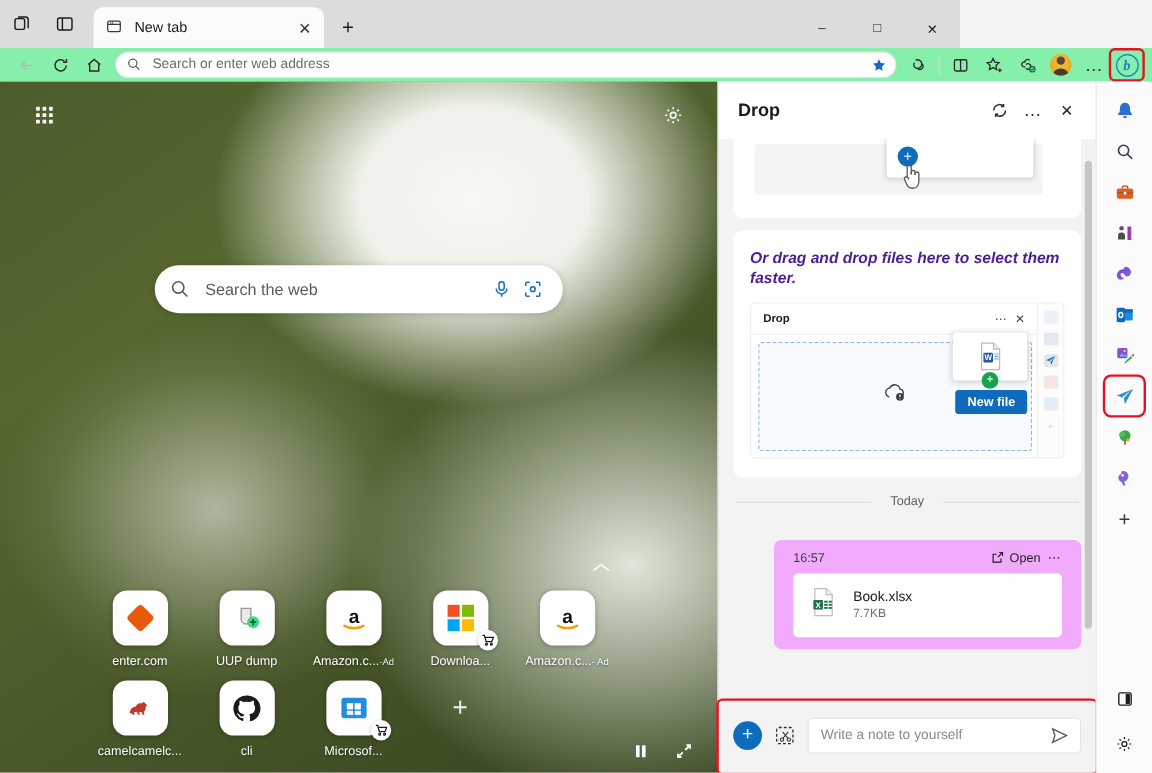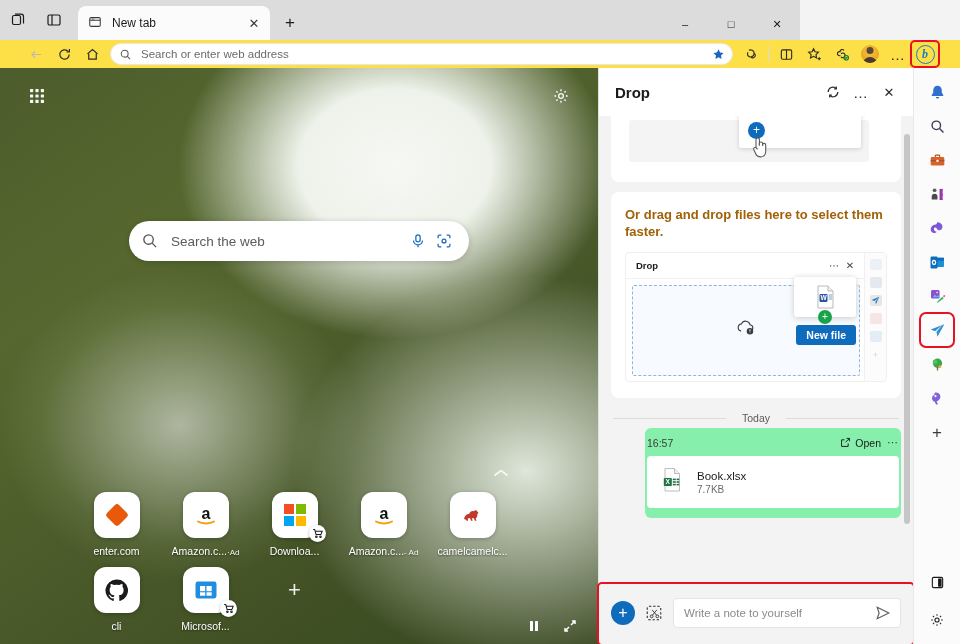--- a/index.html
+++ b/index.html
@@ -43,21 +43,21 @@
   }
   .win-ctrls { margin-left: auto; display: flex; height: 32px; align-items: stretch; }
   .win-btn {
     width: 46px; display: flex; align-items: center; justify-content: center;
     color: #1b1b1b; font-size: 11px;
   }
 
   
   .navbar {
     position: absolute; left: 0; top: 40px; width: 960px; height: 28px;
-    background: #fde047; display: flex; align-items: center; padding: 0 22px;
+    background: #86efac; display: flex; align-items: center; padding: 0 8px;
   }
   .nav-icon {
     width: 28px; height: 24px; display: flex; align-items: center;
     justify-content: center; color: #2b2b2b; border-radius: 4px; flex: 0 0 28px;
   }
   .nav-icon.disabled { color: #b9b9b9; }
   .omnibox {
     flex: 1 1 auto; height: 22px; margin: 0 4px; background: #ffffff;
     border-radius: 11px; display: flex; align-items: center;
     padding: 0 4px 0 8px; border: 1px solid #e7e7e7; min-width: 0;
@@ -199,21 +199,21 @@
   .plus-circle-blue {
     width: 17px; height: 17px; border-radius: 50%; background: #0f6cbd;
     color: #fff; font-size: 12px; display: flex; align-items: center;
     justify-content: center; line-height: 1;
   }
   .hand-cursor { position: absolute; left: 138px; top: 72px; color: #5a5a5a; }
 
   .promo-card-b {
     margin-top: 10px; background: #fff; border-radius: 8px; padding: 14px 14px 16px;
   }
-  .promo-text { font-size: 13px; line-height: 1.32; color: #a16207; font-weight: 600; }
+  .promo-text { font-size: 13px; line-height: 1.32; color: #4c1d95; font-weight: 600; font-style: italic; }
   .illus {
     margin-top: 12px; height: 130px; background: #ffffff; position: relative;
     border: 1px solid #efefef; border-radius: 4px; overflow: hidden;
     display: flex;
   }
   .illus-main { flex: 1 1 auto; position: relative; }
   .illus-hdr {
     height: 26px; display: flex; align-items: center; padding: 0 6px 0 10px;
     border-bottom: 1px solid #f2f2f2;
   }
@@ -240,27 +240,27 @@
     font-size: 10.5px; font-weight: 600; padding: 4px 10px; border-radius: 3px;
   }
   .illus-rail {
     width: 22px; flex: 0 0 22px; background: #fcfcfc; border-left: 1px solid #f0f0f0;
     display: flex; flex-direction: column; align-items: center; padding-top: 6px; gap: 7px;
   }
   .rail-dot { width: 12px; height: 11px; border-radius: 2px; opacity: .55; display:flex; align-items:center; justify-content:center; font-size: 9px; }
   .rail-dot.active { background: #e6e6e6; opacity: 1; }
 
   .today-divider {
-    display: flex; align-items: center; gap: 16px; margin: 14px 2px 4px; text-align: center;
+    display: flex; align-items: center; gap: 16px; margin: 14px 2px 26px; text-align: center;
   }
   .today-divider .line { flex: 1 1 auto; height: 1px; background: #dcdcdc; }
   .today-divider .lbl { font-size: 10.5px; color: #5b5b5b; }
 
   .msg-bubble {
-    margin-left: 34px; background: #86efac; border-radius: 6px; padding: 8px 2px 10px;
+    margin-left: 34px; background: #f0abfc; border-radius: 6px; padding: 8px 16px 10px;
   }
   .msg-meta { display: flex; align-items: center; gap: 6px; margin-bottom: 7px; }
   .msg-time { font-size: 10.5px; color: #3b3b3b; flex: 1 1 auto; }
   .msg-open { font-size: 10.5px; color: #1b1b1b; display: flex; align-items: flex-start; gap: 4px; }
   .msg-more { font-size: 11px; color: #3b3b3b; letter-spacing: 1px; }
   .file-card {
     background: #ffffff; border-radius: 4px; padding: 9px 10px;
     display: flex; align-items: center; gap: 10px;
   }
   .file-name { font-size: 11.5px; color: #1b1b1b; }
@@ -459,20 +459,30 @@
 
     <div class="shortcuts">
 
       <div class="sc">
         <div class="sc-tile">
           <svg width="26" height="26" viewBox="0 0 26 26">
             <rect x="4.5" y="4.5" width="17" height="17" rx="3.2" transform="rotate(45 13 13)" fill="#e8590c"></rect>
           </svg>
         </div>
         <div class="sc-label">enter.com</div>
+      </div>
+      <div class="sc">
+        <div class="sc-tile">
+          <svg width="26" height="26" viewBox="0 0 26 26" fill="none">
+            <path d="M8 5h8v9a4 4 0 0 1-8 0z" fill="#e9e9e9" stroke="#9a9a9a" stroke-width="1.2"></path>
+            <circle cx="18" cy="16.5" r="5" fill="#3ddc84"></circle>
+            <path d="M18 13.8v5.4M15.5 16.5h5" stroke="#145c31" stroke-width="1.4"></path>
+          </svg>
+        </div>
+        <div class="sc-label">UUP dump</div>
       </div>
       <div class="sc">
         <div class="sc-tile">
           <svg width="26" height="26" viewBox="0 0 26 26">
             <text x="13" y="17" text-anchor="middle" font-family="Liberation Sans, sans-serif" font-size="16" font-weight="700" fill="#111">a</text>
             <path d="M5 19.5c4 2.6 12 2.6 16 0" stroke="#f59e0b" stroke-width="2" fill="none" stroke-linecap="round"></path>
           </svg>
         </div>
         <div class="sc-label">
           <span>Amazon.c...</span><span class="ad">·Ad</span>

